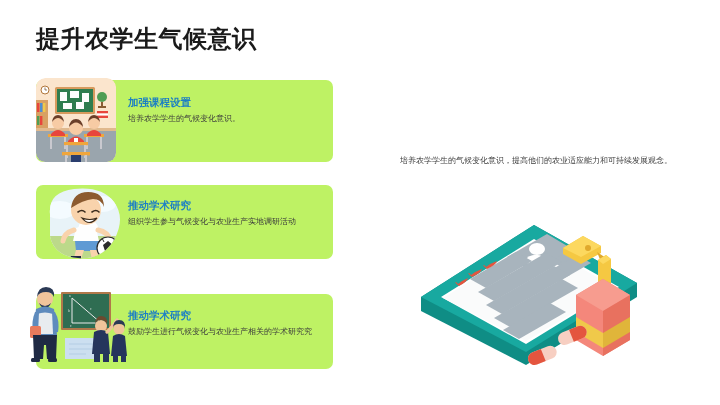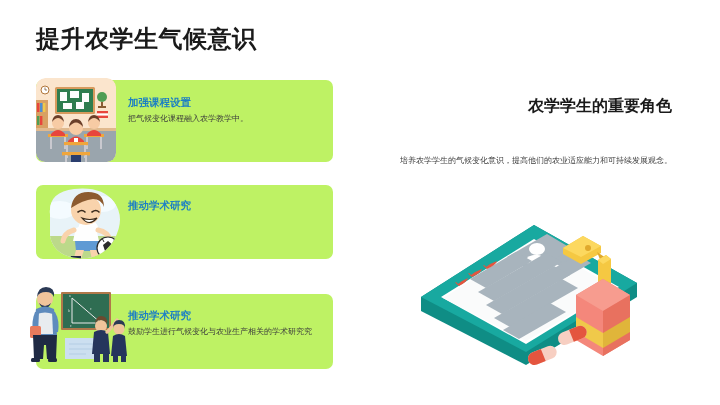--- a/index.html
+++ b/index.html
@@ -71,21 +71,21 @@
 </head>
 <body>
 
 <div class="slide">
 
   <div class="slide-title">提升农学生气候意识</div>
 
   <div class="card" id="card-0">
     <div class="card-text">
       <p class="card-heading">加强课程设置</p>
-      <p class="card-desc">把气候变化课程融入农学教学中。</p>
+      <p class="card-desc">培养农学学生的气候变化意识。</p>
     </div>
   </div>
 
   <div class="thumb" id="thumb-0">
     <svg viewBox="0 0 80 84" width="80" height="84" xmlns="http://www.w3.org/2000/svg">
       <defs>
           <clipPath id="cl0">
             <rect x="0" y="0" width="80" height="84" rx="9"></rect>
           </clipPath>
         </defs>
@@ -150,20 +150,21 @@
         <rect x="29" y="77" width="2" height="9" fill="#c9c9cf"></rect>
         <rect x="49" y="77" width="2" height="9" fill="#c9c9cf"></rect>
         <rect x="35" y="77" width="10" height="7" fill="#2a3d6e"></rect>
       </g>
     </svg>
   </div>
 
   <div class="card" id="card-1">
     <div class="card-text">
       <p class="card-heading">推动学术研究</p>
+      <p class="card-desc">组织学生参与气候变化与农业生产实地调研活动</p>
     </div>
   </div>
 
   <div class="thumb" id="thumb-1">
     <svg viewBox="0 0 86 78" width="86" height="78" xmlns="http://www.w3.org/2000/svg">
       <defs>
         <clipPath id="blob1">
           <path d="M10 30 Q8 8 34 5 Q62 2 74 18 Q86 34 74 56 Q62 76 38 74 Q14 72 10 52 Z"></path>
         </clipPath>
       </defs>
@@ -241,21 +242,20 @@
       <path d="M75 72 l6 0 l0 8 l-6 0z" fill="#25355c"></path>
 
       <circle cx="91" cy="47" r="5.5" fill="#f0c49b"></circle>
       <path d="M85 47 q0 -9 6 -9 q7 0 6 9 q0 -5 -6 -5 q-6 0 -6 5z" fill="#2b3a55"></path>
       <path d="M85 54 q6 -4 12 0 l2 20 l-16 0z" fill="#25355c"></path>
       <path d="M85 74 l5 0 l0 6 l-5 0z" fill="#25355c"></path>
       <path d="M93 74 l5 0 l0 6 l-5 0z" fill="#25355c"></path>
     </svg>
   </div>
 
-  <div class="right-heading">农学学生的重要角色</div>
 
   <div class="right-desc">培养农学学生的气候变化意识，提高他们的农业适应能力和可持续发展观念。</div>
 
   <div class="hero">
     <svg viewBox="0 0 280 185" width="280" height="185" xmlns="http://www.w3.org/2000/svg">
 
       <path d="M13 92 L126 20 L229 78 L229 92 L118 160 L13 106 Z" fill="#0f8d85"></path>
 
       <path d="M13 92 L126 20 L229 78 L118 147 Z" fill="#18a9a0"></path>
 

